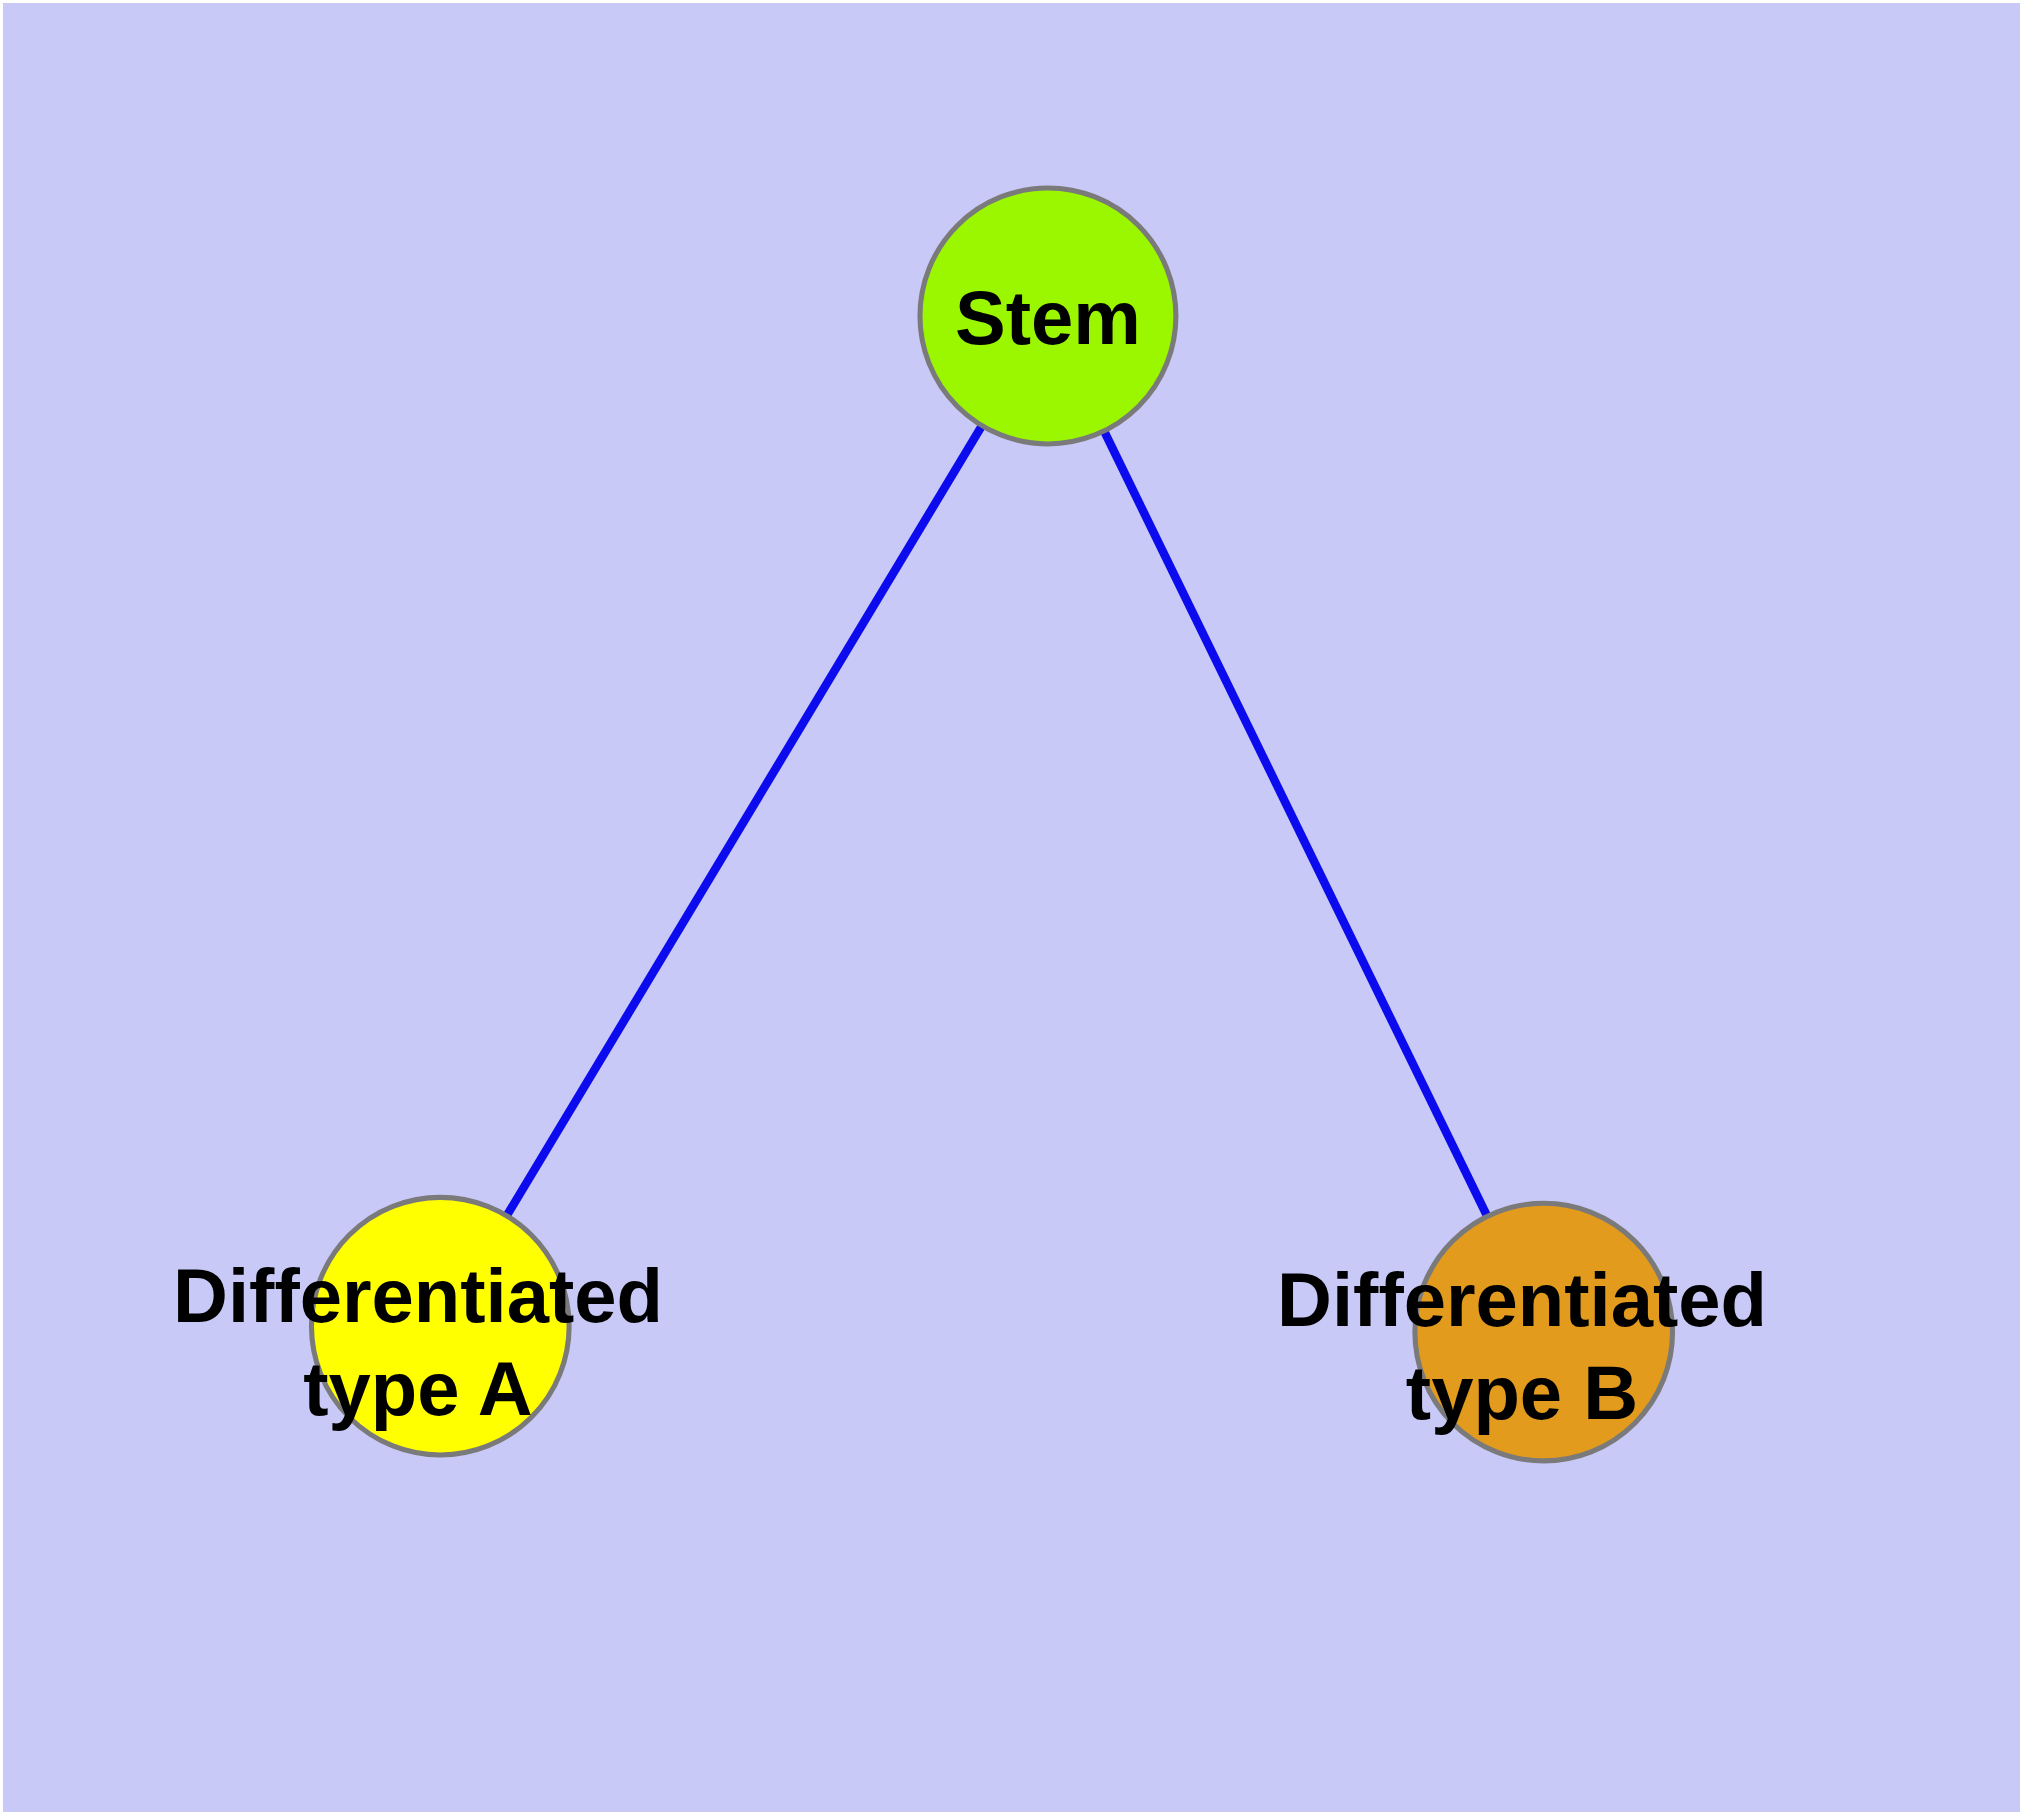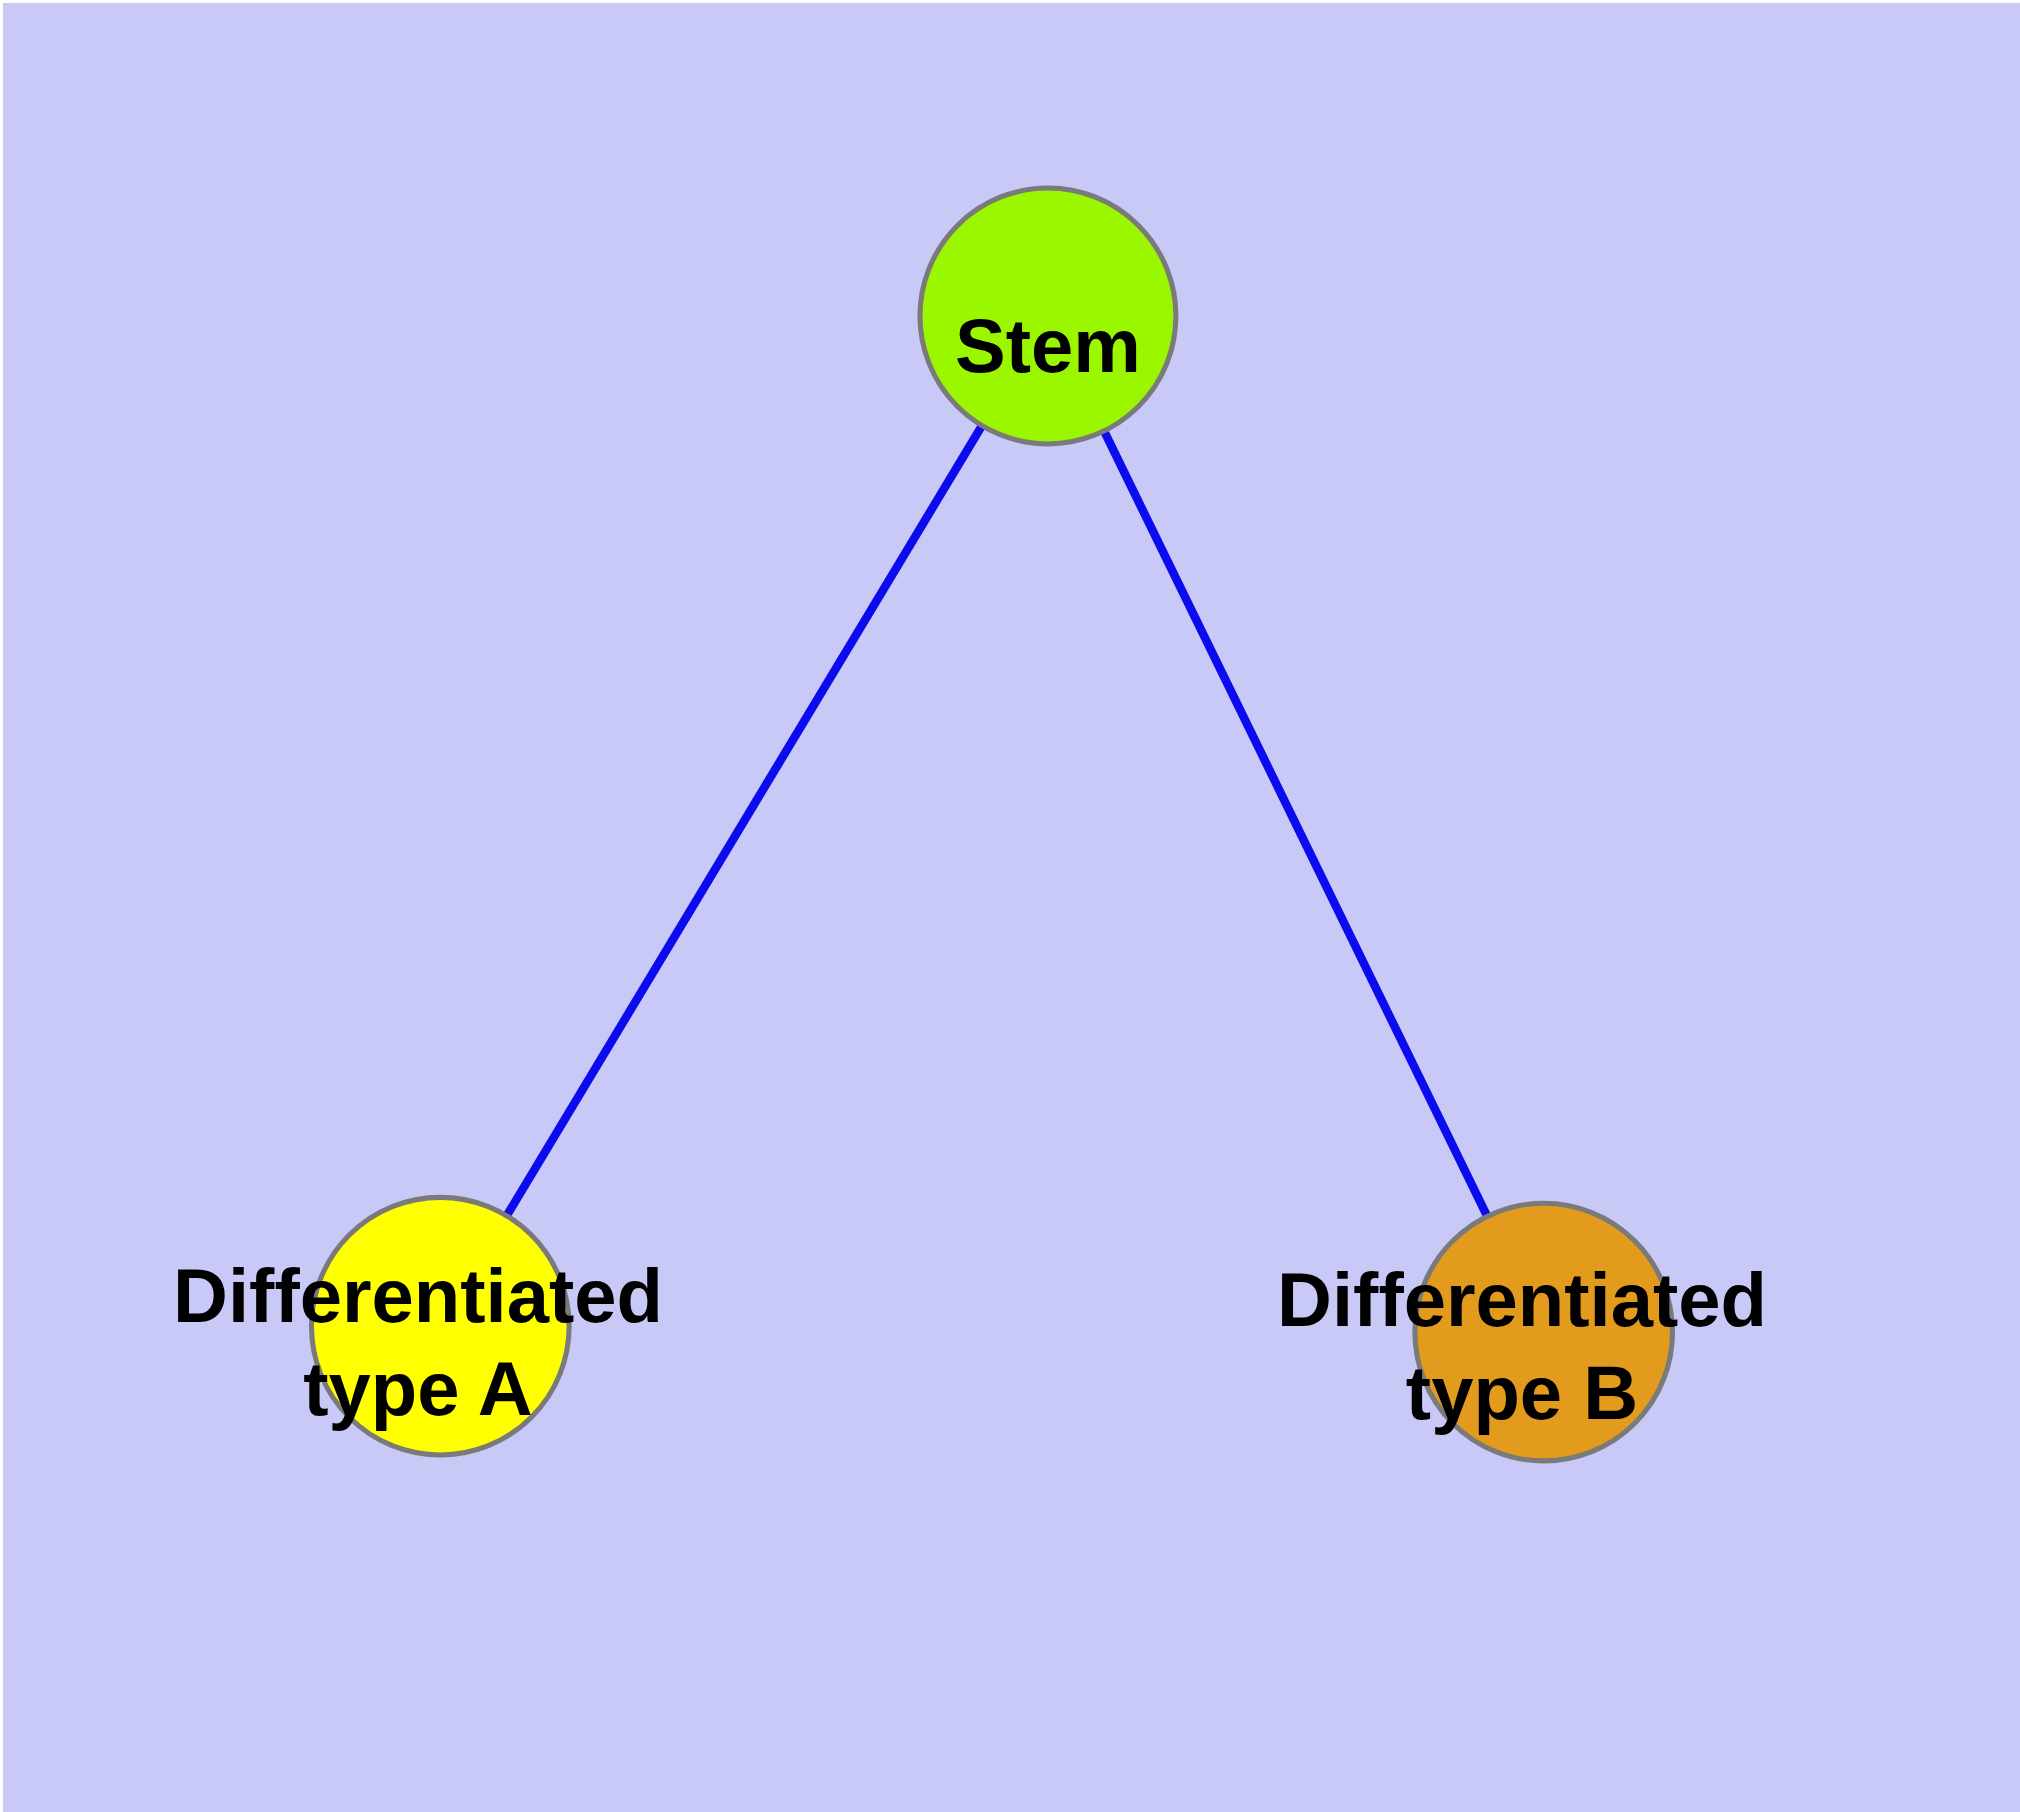--- a/index.html
+++ b/index.html
@@ -51,21 +51,21 @@
   <svg class="graph" width="2017" height="1809" viewBox="0 0 2380 2134">
 
     <line class="edge" x1="1233" y1="369" x2="516" y2="1561" stroke="#0B0BEE"></line>
     <line class="edge" x1="1233" y1="369" x2="1818" y2="1568" stroke="#0B0BEE"></line>
 
     <circle class="node-circle" cx="1233" cy="369" r="151" fill="#9AF700" stroke="#7A7A7A"></circle>
     <circle class="node-circle" cx="516" cy="1561" r="152" fill="#FFFF00" stroke="#7A7A7A"></circle>
     <circle class="node-circle" cx="1818" cy="1568" r="152" fill="#E39B1E" stroke="#7A7A7A"></circle>
   </svg>
 
-  <div class="node-label" style="left:1045px; top:315px;margin-top:28px;">Stem</div>
+  <div class="node-label" style="left:1045px; top:315px;">Stem</div>
 
   <div class="node-label" style="left:415px; top:1339px;">Differentiated
 type A</div>
 
   <div class="node-label" style="left:1519px; top:1343px;">Differentiated
 type B</div>
 
 </div>
 
 

